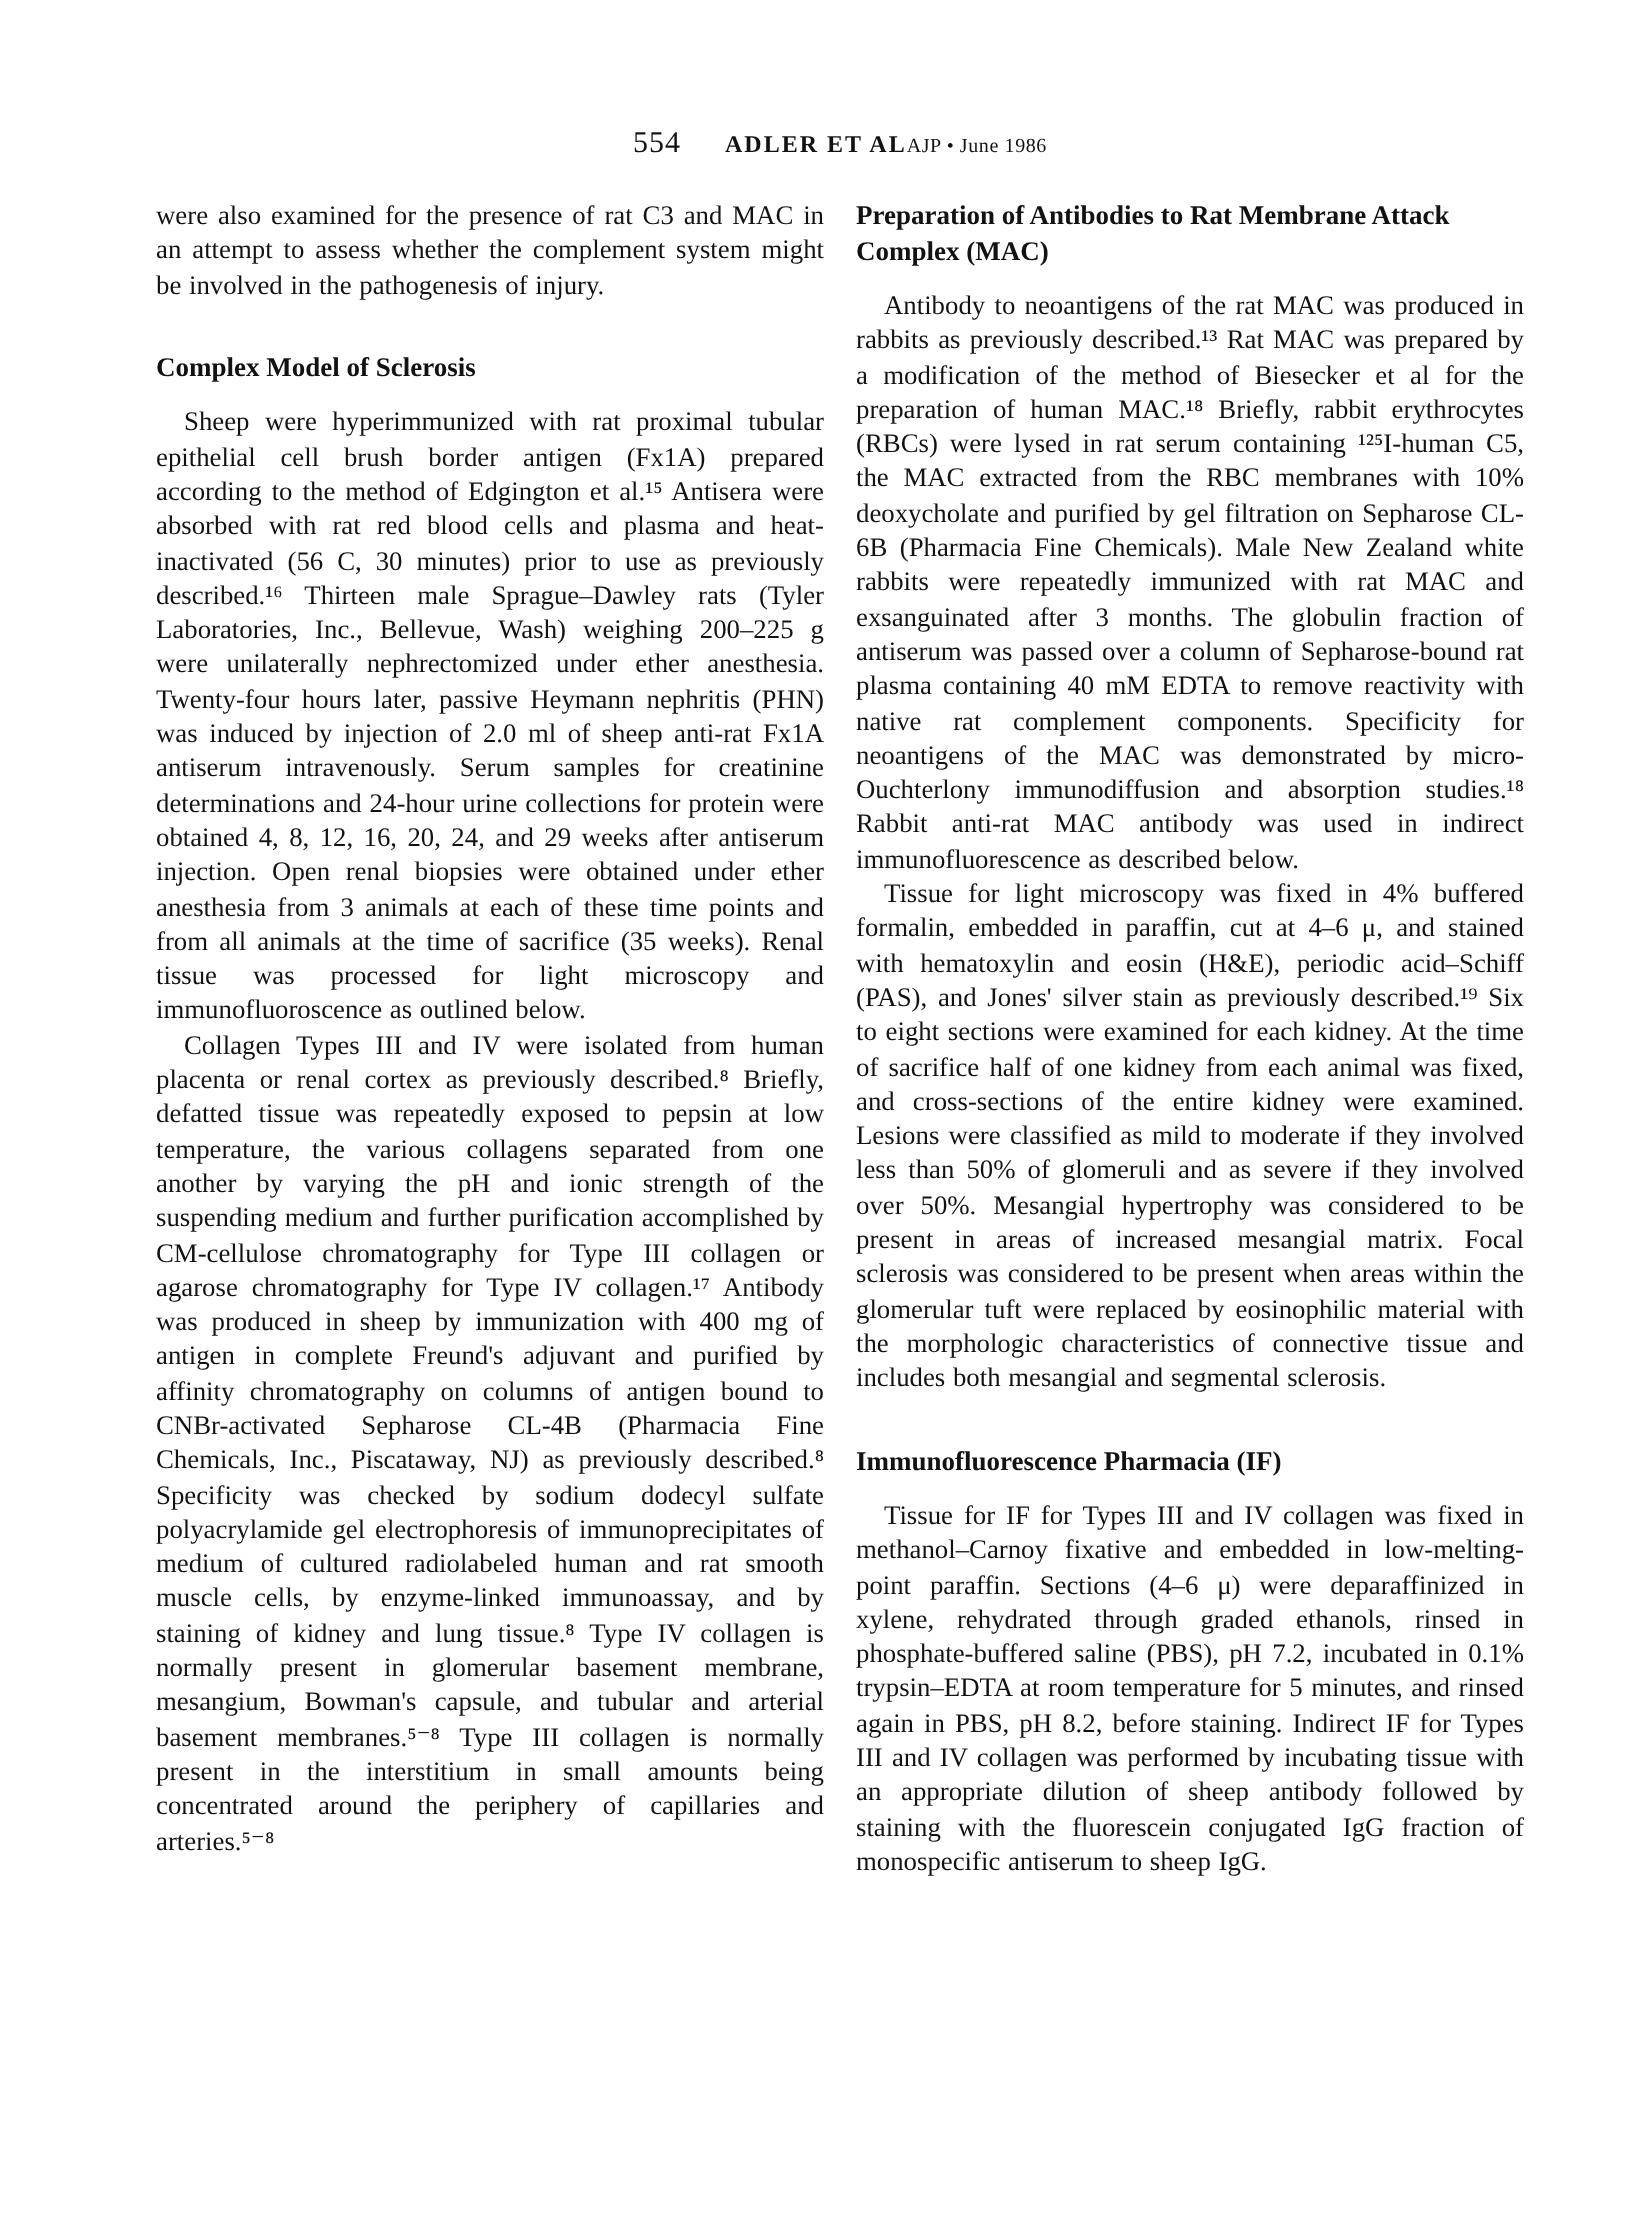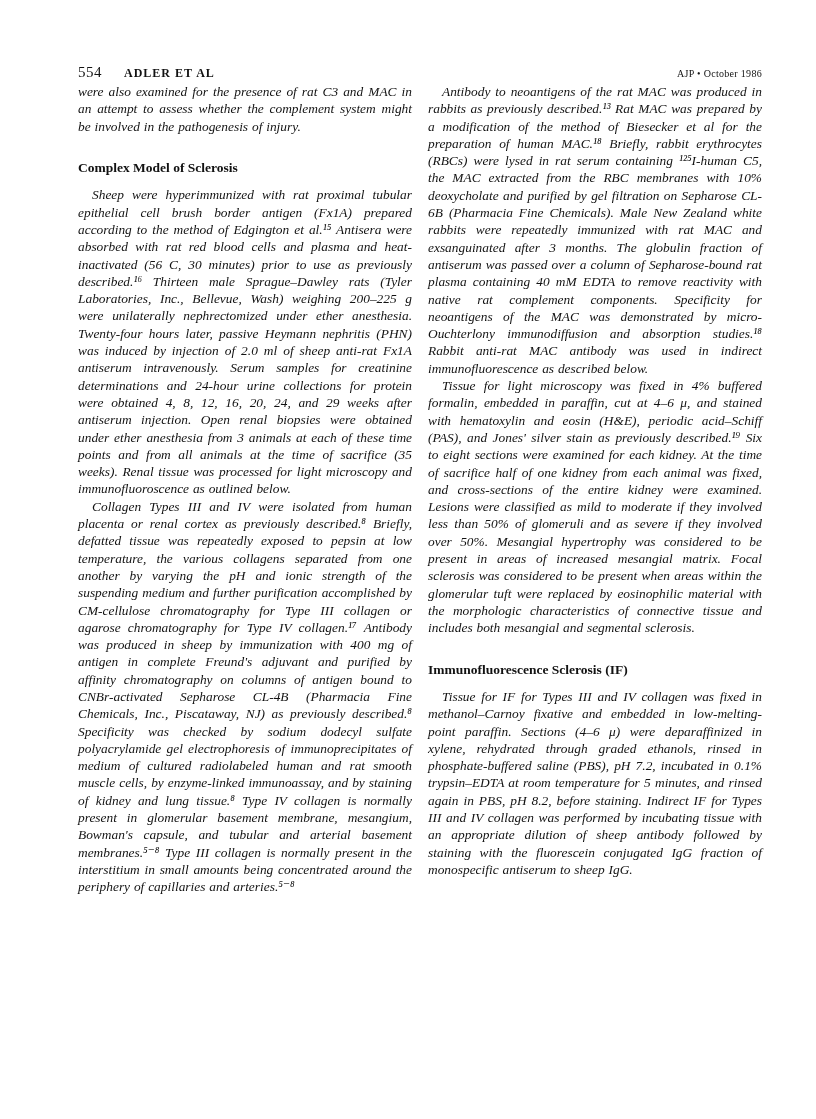--- a/index.html
+++ b/index.html
@@ -14,22 +14,22 @@
     background: #ffffff;
     color: #121212;
     font-family: "Liberation Serif", "DejaVu Serif", serif;
     box-sizing: border-box;
     padding: 64px 54px 0 78px;
     overflow: hidden;
   }
   .running-header {
     display: flex;
     align-items: baseline;
-    justify-content: space-between;
-    margin-bottom: 2px;
+    justify-content: center;
+    margin-bottom: 18px;
   }
   .header-left {
     display: flex;
     align-items: baseline;
     gap: 22px;
   }
   .page-num {
     font-size: 15px;
     letter-spacing: 0.5px;
   }
@@ -53,21 +53,20 @@
   .column > :first-child {
     margin-top: 0;
   }
   p.para {
     font-size: 13.4px;
     line-height: 17.3px;
     text-align: justify;
     margin: 0;
     text-indent: 14px;
     word-spacing: 0.5px;
-    font-style: italic;
   }
   p.para.no-indent {
     text-indent: 0;
   }
   h2.section-heading {
     font-size: 15px;
     font-weight: bold;
     text-align: center;
     margin: 26px 0 14px 0;
   }
@@ -82,38 +81,39 @@
 </head>
 <body>
 
 <div class="page">
 
   <div class="running-header">
     <div class="header-left">
       <span class="page-num">554</span>
       <span class="running-title">ADLER ET AL</span>
     </div>
-    <span class="journal-info">AJP • October 1986</span>
+    <span class="journal-info">AJP • June 1986</span>
   </div>
 
   <div class="columns">
 
     <div class="column">
       <p class="para no-indent">were also examined for the presence of rat C3 and MAC in an attempt to assess whether the complement system might be involved in the pathogenesis of injury.</p>
 
 
       <h3 class="sub-heading">Complex Model of Sclerosis</h3>
       <p class="para">Sheep were hyperimmunized with rat proximal tubular epithelial cell brush border antigen (Fx1A) prepared according to the method of Edgington et al.¹⁵ Antisera were absorbed with rat red blood cells and plasma and heat-inactivated (56 C, 30 minutes) prior to use as previously described.¹⁶ Thirteen male Sprague–Dawley rats (Tyler Laboratories, Inc., Bellevue, Wash) weighing 200–225 g were unilaterally nephrectomized under ether anesthesia. Twenty-four hours later, passive Heymann nephritis (PHN) was induced by injection of 2.0 ml of sheep anti-rat Fx1A antiserum intravenously. Serum samples for creatinine determinations and 24-hour urine collections for protein were obtained 4, 8, 12, 16, 20, 24, and 29 weeks after antiserum injection. Open renal biopsies were obtained under ether anesthesia from 3 animals at each of these time points and from all animals at the time of sacrifice (35 weeks). Renal tissue was processed for light microscopy and immunofluoroscence as outlined below.</p>
 
       <p class="para">Collagen Types III and IV were isolated from human placenta or renal cortex as previously described.⁸ Briefly, defatted tissue was repeatedly exposed to pepsin at low temperature, the various collagens separated from one another by varying the pH and ionic strength of the suspending medium and further purification accomplished by CM-cellulose chromatography for Type III collagen or agarose chromatography for Type IV collagen.¹⁷ Antibody was produced in sheep by immunization with 400 mg of antigen in complete Freund's adjuvant and purified by affinity chromatography on columns of antigen bound to CNBr-activated Sepharose CL-4B (Pharmacia Fine Chemicals, Inc., Piscataway, NJ) as previously described.⁸ Specificity was checked by sodium dodecyl sulfate polyacrylamide gel electrophoresis of immunoprecipitates of medium of cultured radiolabeled human and rat smooth muscle cells, by enzyme-linked immunoassay, and by staining of kidney and lung tissue.⁸ Type IV collagen is normally present in glomerular basement membrane, mesangium, Bowman's capsule, and tubular and arterial basement membranes.⁵⁻⁸ Type III collagen is normally present in the interstitium in small amounts being concentrated around the periphery of capillaries and arteries.⁵⁻⁸</p>
     </div>
 
     <div class="column">
+      <h3 class="sub-heading">Preparation of Antibodies to Rat Membrane Attack Complex (MAC)</h3>
       <p class="para">Antibody to neoantigens of the rat MAC was produced in rabbits as previously described.¹³ Rat MAC was prepared by a modification of the method of Biesecker et al for the preparation of human MAC.¹⁸ Briefly, rabbit erythrocytes (RBCs) were lysed in rat serum containing ¹²⁵I-human C5, the MAC extracted from the RBC membranes with 10% deoxycholate and purified by gel filtration on Sepharose CL-6B (Pharmacia Fine Chemicals). Male New Zealand white rabbits were repeatedly immunized with rat MAC and exsanguinated after 3 months. The globulin fraction of antiserum was passed over a column of Sepharose-bound rat plasma containing 40 mM EDTA to remove reactivity with native rat complement components. Specificity for neoantigens of the MAC was demonstrated by micro-Ouchterlony immunodiffusion and absorption studies.¹⁸ Rabbit anti-rat MAC antibody was used in indirect immunofluorescence as described below.</p>
 
       <p class="para">Tissue for light microscopy was fixed in 4% buffered formalin, embedded in paraffin, cut at 4–6 μ, and stained with hematoxylin and eosin (H&amp;E), periodic acid–Schiff (PAS), and Jones' silver stain as previously described.¹⁹ Six to eight sections were examined for each kidney. At the time of sacrifice half of one kidney from each animal was fixed, and cross-sections of the entire kidney were examined. Lesions were classified as mild to moderate if they involved less than 50% of glomeruli and as severe if they involved over 50%. Mesangial hypertrophy was considered to be present in areas of increased mesangial matrix. Focal sclerosis was considered to be present when areas within the glomerular tuft were replaced by eosinophilic material with the morphologic characteristics of connective tissue and includes both mesangial and segmental sclerosis.</p>
 
-      <h3 class="sub-heading">Immunofluorescence Sclerosis (IF)</h3>
+      <h3 class="sub-heading">Immunofluorescence Pharmacia (IF)</h3>
       <p class="para">Tissue for IF for Types III and IV collagen was fixed in methanol–Carnoy fixative and embedded in low-melting-point paraffin. Sections (4–6 μ) were deparaffinized in xylene, rehydrated through graded ethanols, rinsed in phosphate-buffered saline (PBS), pH 7.2, incubated in 0.1% trypsin–EDTA at room temperature for 5 minutes, and rinsed again in PBS, pH 8.2, before staining. Indirect IF for Types III and IV collagen was performed by incubating tissue with an appropriate dilution of sheep antibody followed by staining with the fluorescein conjugated IgG fraction of monospecific antiserum to sheep IgG.</p>
     </div>
 
   </div>
 </div>
 
 </body></html>

